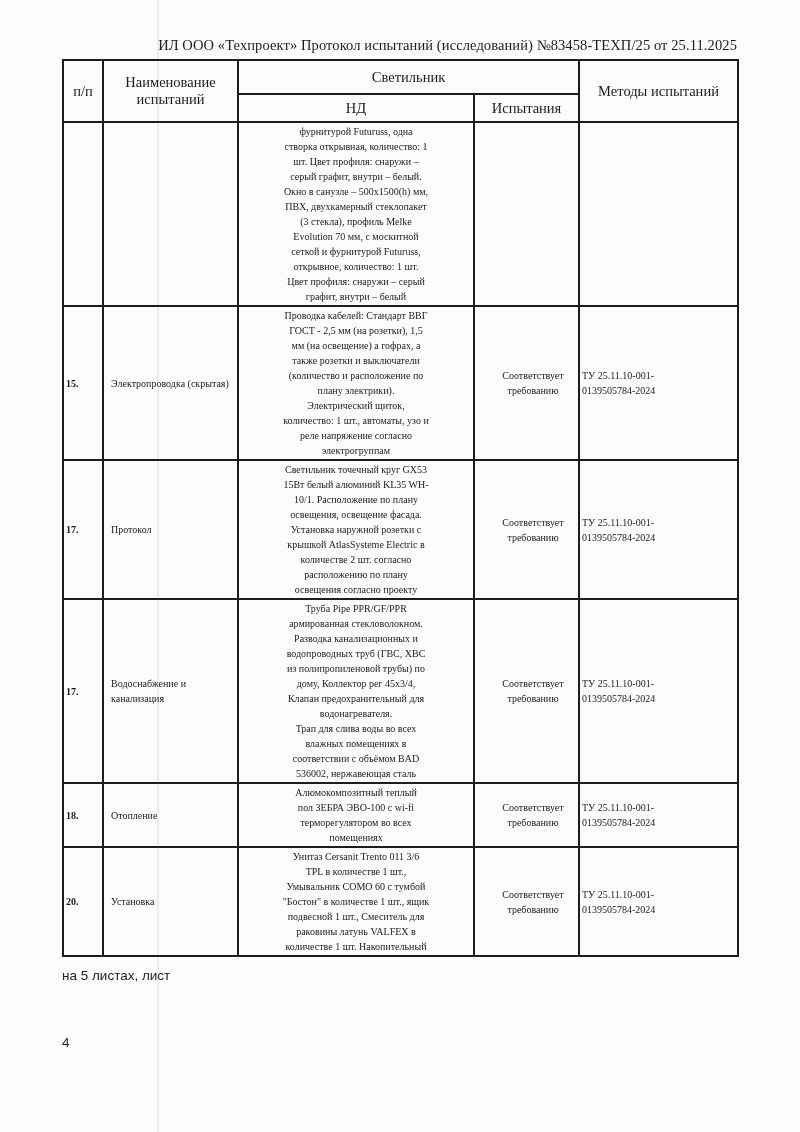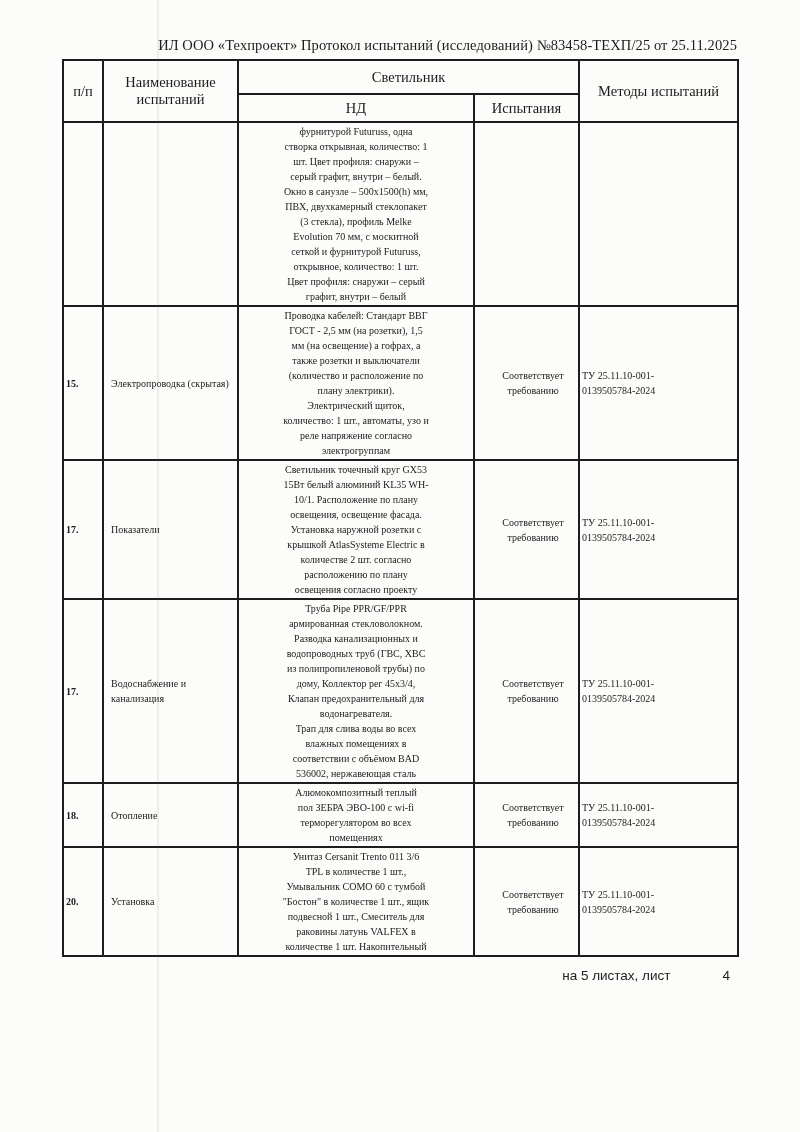--- a/index.html
+++ b/index.html
@@ -53,20 +53,21 @@
     display: flex;
     justify-content: flex-end;
     align-items: baseline;
     gap: 52px;
     font-family: "Liberation Sans", "DejaVu Sans", sans-serif;
     font-size: 13.5px;
     color: #222;
     margin-top: 11px;
     padding-right: 7px;
     box-sizing: border-box;
+    flex-direction: column;
   }
   .fold-line {
     position: absolute;
     left: 157px;
     top: 0;
     width: 2px;
     height: 1132px;
     background: rgba(110, 110, 110, 0.10);
     pointer-events: none;
   }
@@ -130,21 +131,21 @@
 количество: 1 шт., автоматы, узо и
 реле напряжение согласно
 электрогруппам</td>
         <td class="c-test">Соответствует
 требованию</td>
         <td class="c-meth">ТУ 25.11.10-001-
 0139505784-2024</td>
       </tr>
       <tr>
         <td class="c-num">17.</td>
-        <td class="c-name">Показатели</td>
+        <td class="c-name">Протокол</td>
         <td class="c-nd">Светильник точечный круг GX53
 15Вт белый алюминий KL35 WH-
 10/1. Расположение по плану
 освещения, освещение фасада.
 Установка наружной розетки с
 крышкой AtlasSysteme Electric в
 количестве 2 шт. согласно
 расположению по плану
 освещения согласно проекту</td>
         <td class="c-test">Соответствует

